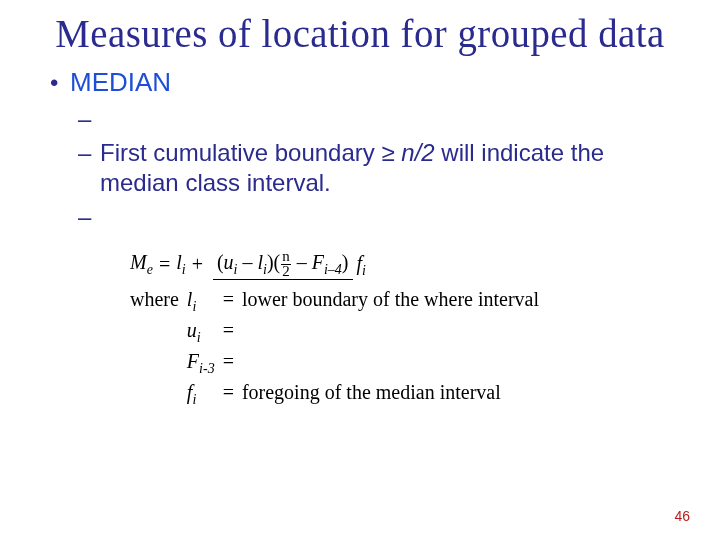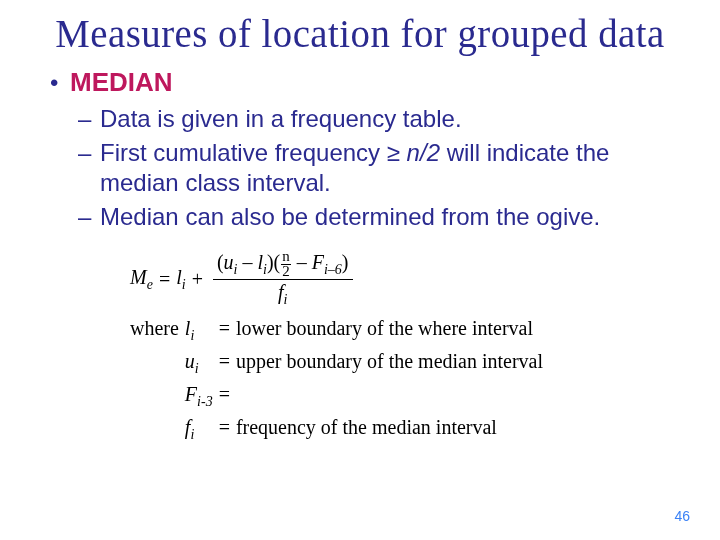--- a/index.html
+++ b/index.html
@@ -31,23 +31,23 @@
     margin-bottom: 6px;
   }
   .bullet-dot {
     width: 20px;
     flex: 0 0 20px;
     font-size: 24px;
     color: #2a2a8f;
     line-height: 1;
   }
   .bullet-text {
-    font-weight: bold;
+    font-weight: normal;
     font-size: 26px;
-    color: #be185d;
+    color: #1d4ed8;
   }
   .sub-list {
     margin-left: 28px;
   }
   .sub-row {
     display: flex;
     align-items: flex-start;
     margin-bottom: 4px;
     font-size: 24px;
     color: #2a2a8f;
@@ -69,21 +69,21 @@
     align-items: center;
     gap: 6px;
     margin-bottom: 8px;
   }
   .me { font-style: italic; text-align: right; }
   .me sub { font-size: 0.7em; }
   .li-term { font-style: italic; }
   .li-term sub { font-size: 0.7em; font-style: italic; }
   .frac {
     display: inline-flex;
-    flex-direction: column;
+    flex-direction: row;
     align-items: center;
     vertical-align: middle;
     margin: 0 4px;
   }
   .frac .num, .frac .den {
     padding: 0 4px;
     line-height: 1.2;
     white-space: nowrap;
   }
   .frac .num { border-bottom: 1px solid #000; }
@@ -98,102 +98,98 @@
   }
   .smallfrac .n { border-bottom: 1px solid #000; padding: 0 1px; }
   .smallfrac .d { padding: 0 1px; }
   .defs {
     display: grid;
     grid-template-columns: auto auto auto 1fr;
     column-gap: 8px;
     row-gap: 4px;
     align-items: start;
     font-size: 20px;
-    gap: 6px;
   }
   .defs .where { grid-column: 1; }
   .defs .sym { font-style: italic; white-space: nowrap; }
   .defs .sym sub { font-size: 0.7em; font-style: italic; }
   .defs .eq { }
   .defs .desc { }
   .page-num {
     position: absolute;
     right: 30px;
     bottom: 16px;
     font-size: 14px;
-    color: #3b82f6;
+    color: #b91c1c;
     font-family: Arial, sans-serif;
   }
 </style>
 </head>
 <body>
 
 <div class="title">Measures of location for grouped data</div>
 
 <div class="content">
   <div class="bullet-row">
     <div class="bullet-dot">•</div>
     <div class="bullet-text">MEDIAN</div>
   </div>
   <div class="sub-list">
     <div class="sub-row">
       <div class="dash">–</div>
-      <div class="sub-text">Data is given in a frequency table.</div>
     </div>
     <div class="sub-row">
       <div class="dash">–</div>
       <div class="sub-text">
-        <span>First cumulative frequency ≥ </span><span class="ital">n/2</span><span> will indicate the median class interval.</span>
+        <span>First cumulative boundary ≥ </span><span class="ital">n/2</span><span> will indicate the median class interval.</span>
       </div>
     </div>
     <div class="sub-row">
       <div class="dash">–</div>
-      <div class="sub-text">Median can also be determined from the ogive.</div>
     </div>
   </div>
 
   <div class="formula-block">
     <div class="formula">
       <span class="me">
         <span>M</span><sub>e</sub>
       </span>
       <span> = </span>
       <span class="li-term">
         <span>l</span><sub>i</sub>
       </span>
       <span> + </span>
       <span class="frac">
         <span class="num">
           <span>(</span><span class="li-term"><span>u</span><sub>i</sub></span><span> – </span><span class="li-term"><span>l</span><sub>i</sub></span><span>)(</span><span class="smallfrac">
               <span class="n">n</span>
               <span class="d">2</span>
-            </span><span> – </span><span class="li-term"><span>F</span><sub>i–6</sub></span><span>)</span>
+            </span><span> – </span><span class="li-term"><span>F</span><sub>i–4</sub></span><span>)</span>
         </span>
         <span class="den">
           <span class="li-term"><span>f</span><sub>i</sub></span>
         </span>
       </span>
     </div>
 
     <div class="defs">
       <div class="where">where</div>
       <div class="sym"><span>l</span><sub>i</sub></div>
       <div class="eq">=</div>
       <div class="desc">lower boundary of the where interval</div>
 
       <div class="where"></div>
       <div class="sym"><span>u</span><sub>i</sub></div>
       <div class="eq">=</div>
-      <div class="desc">upper boundary of the median interval</div>
 
       <div class="where"></div>
       <div class="sym"><span>F</span><sub>i-3</sub></div>
       <div class="eq">=</div>
 
       <div class="where"></div>
       <div class="sym"><span>f</span><sub>i</sub></div>
       <div class="eq">=</div>
-      <div class="desc">frequency of the median interval</div>
+      <div class="desc">foregoing of the median interval</div>
     </div>
   </div>
 </div>
 
 <div class="page-num">46</div>
 
 </body></html>

